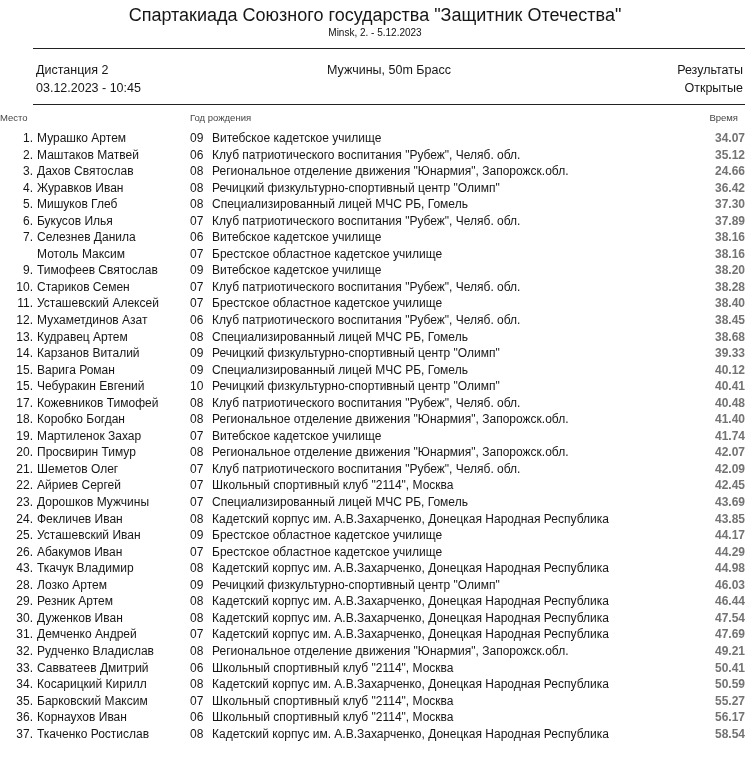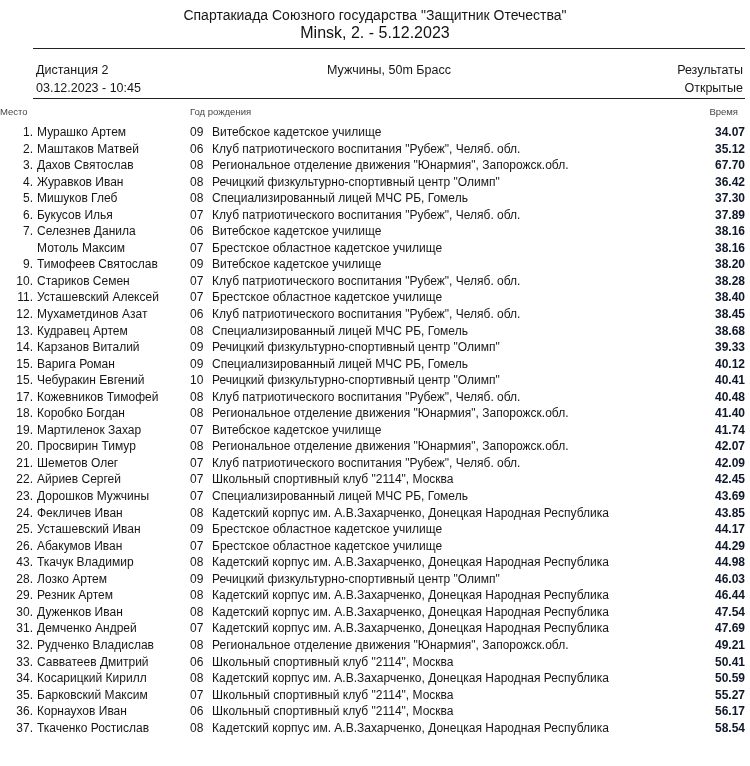--- a/index.html
+++ b/index.html
@@ -5,28 +5,28 @@
   html,body{margin:0;padding:0;background:#ffffff;}
   .page{
     position:relative;
     width:750px;height:766px;
     background:#fff;
     color:#111;
     font-family:"Liberation Sans","DejaVu Sans",sans-serif;
     overflow:hidden;
   }
   .doc-header{padding-top:7px;text-align:center;}
-  .title{font-size:14px;line-height:17px;color:#161616;}
-  .subtitle{font-size:16px;line-height:17px;color:#111;font-weight:500;}
+  .title{font-size:18px;line-height:17px;color:#161616;}
+  .subtitle{font-size:10px;line-height:17px;color:#111;font-weight:500;}
 
   .event-band{
     margin:7px 5px 0 33px;
     border-top:1px solid #222;
     border-bottom:1px solid #222;
-    padding:13px 0 1px 0;
+    padding:13px 0 7px 0;
     display:grid;
     grid-template-columns:1fr auto 1fr;
     font-size:12.5px;
     color:#161616;
   }
   .band-left{text-align:left;padding-left:3px;line-height:17.5px;}
   .band-center{text-align:center;line-height:17.5px;}
   .band-right{text-align:right;padding-right:2px;line-height:17.5px;}
 
   .col-headers{position:relative;height:13px;margin-top:7px;font-size:9.5px;color:#454545;}
@@ -42,21 +42,21 @@
     height:16.55px;
     line-height:16.55px;
     font-size:12px;
     color:#161616;
     white-space:nowrap;
   }
   .c-place{text-align:right;}
   .c-name{overflow:hidden;}
   .c-yob{text-align:left;}
   .c-club{overflow:hidden;}
-  .c-time{text-align:right;font-weight:bold;color:#0f172a;}
+  .c-time{text-align:right;font-weight:bold;color:#737373;}
 </style>
 </head>
 <body>
 
 <div class="page">
 
   <div class="doc-header">
     <div class="title">Спартакиада Союзного государства "Защитник Отечества"</div>
     <div class="subtitle">Minsk, 2. - 5.12.2023</div>
   </div>
@@ -92,21 +92,21 @@
         <span class="c-name">Маштаков Матвей</span>
         <span class="c-yob">06</span>
         <span class="c-club">Клуб патриотического воспитания "Рубеж", Челяб. обл.</span>
         <span class="c-time">35.12</span>
       </div>
       <div class="row">
         <span class="c-place">3.</span>
         <span class="c-name">Дахов Святослав</span>
         <span class="c-yob">08</span>
         <span class="c-club">Региональное отделение движения "Юнармия", Запорожск.обл.</span>
-        <span class="c-time">67.70</span>
+        <span class="c-time">24.66</span>
       </div>
       <div class="row">
         <span class="c-place">4.</span>
         <span class="c-name">Журавков Иван</span>
         <span class="c-yob">08</span>
         <span class="c-club">Речицкий физкультурно-спортивный центр "Олимп"</span>
         <span class="c-time">36.42</span>
       </div>
       <div class="row">
         <span class="c-place">5.</span>

